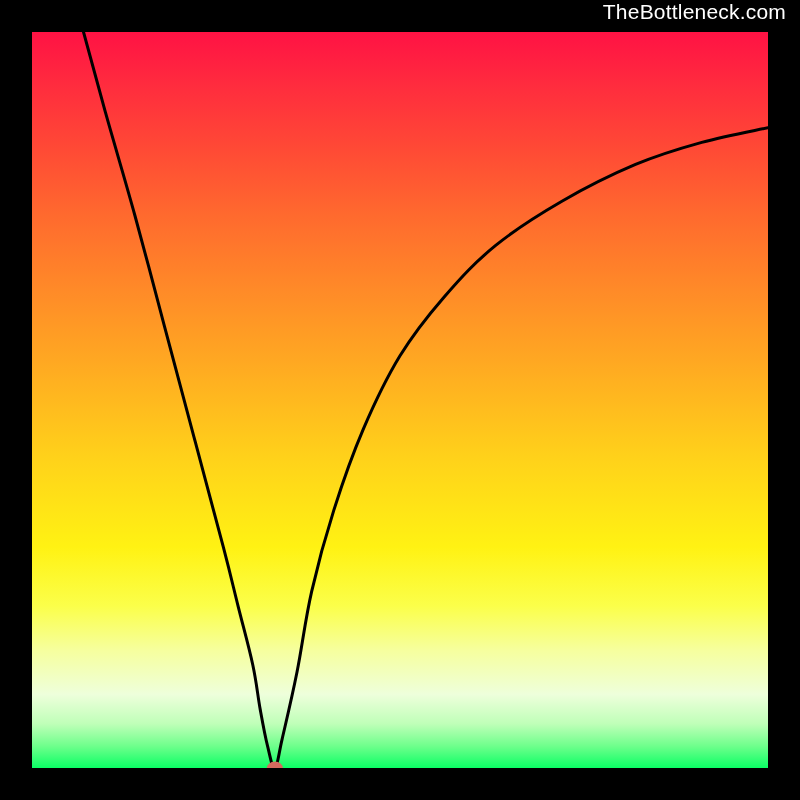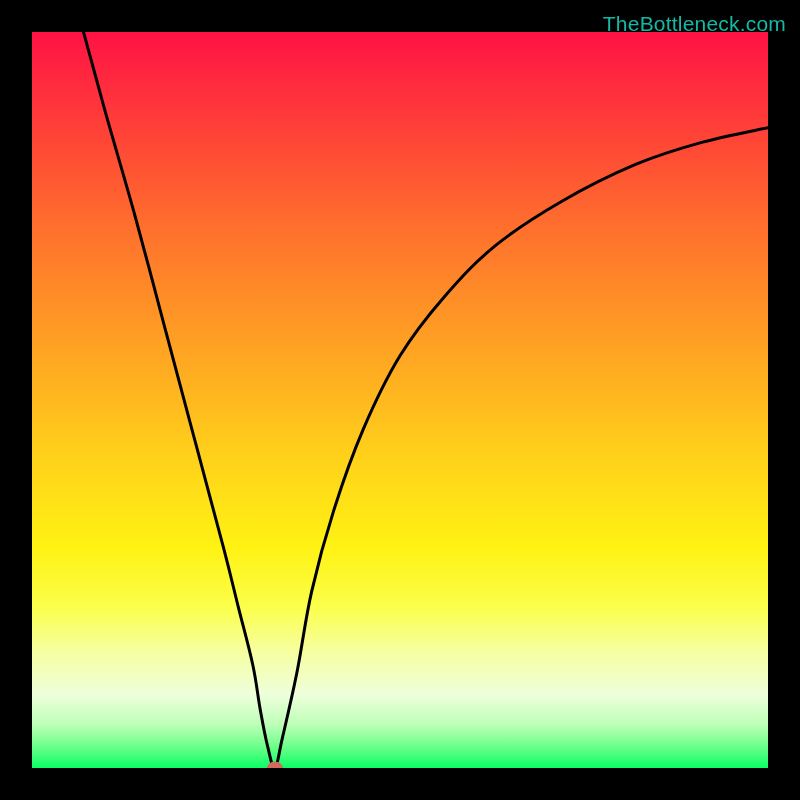--- a/index.html
+++ b/index.html
@@ -37,23 +37,23 @@
       #fbff4a 78%,
       #f6ff9e 84%,
       #eeffdb 90%,
       #bfffb8 94%,
       #6fff8c 97%,
       #0bff65 100%
     );
   }
   .watermark {
     position: absolute;
-    top: 12px;
+    top: 0;
     right: 14px;
-    color: #14b8a6;
+    color: #ffffff;
     font-size: 21px;
     font-weight: 500;
     letter-spacing: 0.2px;
     user-select: none;
     text-align: center;
   }
   svg.curve {
     position: absolute;
     left: 0;
     top: 0;

